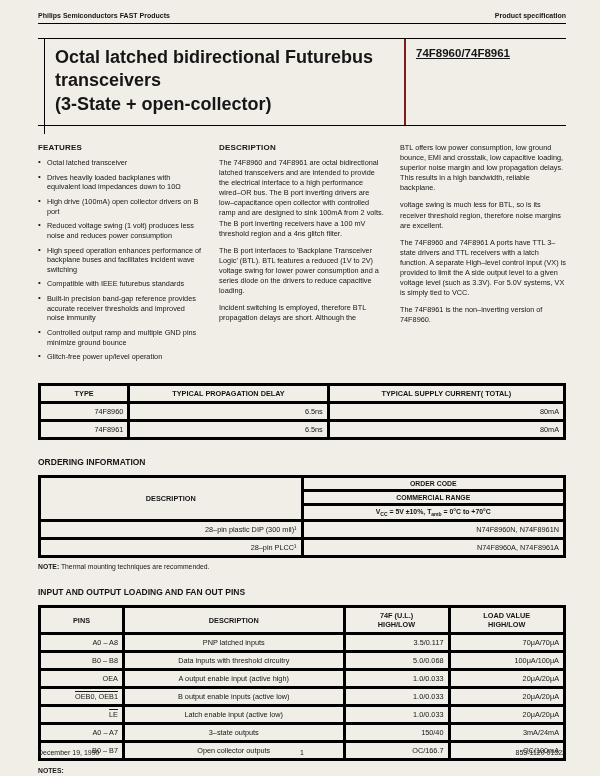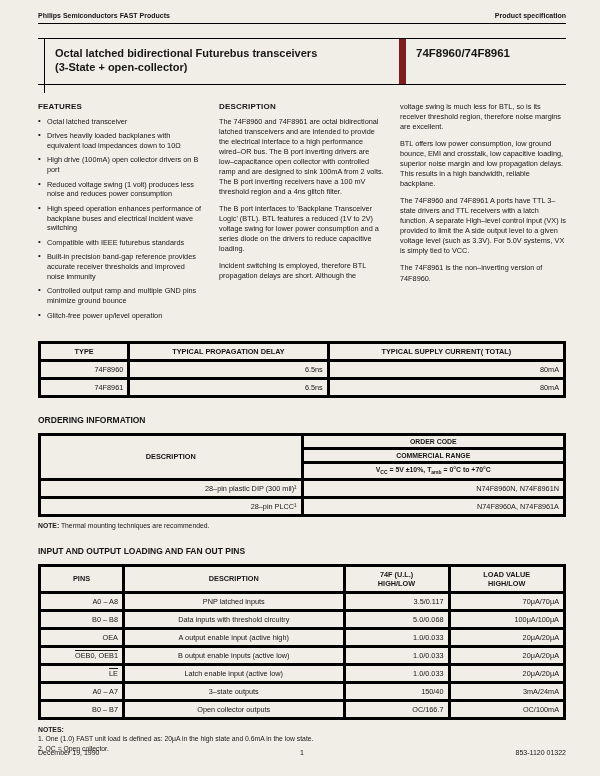--- a/index.html
+++ b/index.html
@@ -8,22 +8,22 @@
     color:#161616;font-family:"Liberation Sans",sans-serif;-webkit-font-smoothing:antialiased;
   }
   .inner{padding:12px 34px 0 38px;}
   
   .doc-header{display:flex;justify-content:space-between;font-size:7px;font-weight:bold;}
   .header-rule{border:0;border-top:1px solid #000;margin:4px 0 0 0;}
   
   .title-block{margin-top:14px;border-top:1px solid #000;border-bottom:1px solid #000;display:flex;position:relative;}
   .title-vline{position:absolute;left:6px;top:0;width:1px;height:calc(100% + 9px);background:#000;}
   .title-left{flex:1;padding:7px 8px 9px 17px;}
-  .title-text{font-size:11px;font-weight:bold;line-height:1.3;}
-  .part-cell{width:150px;border-left:7px solid #7f1d1d;padding:8px 0 0 10px;font-size:11.5px;font-weight:bold;}
+  .title-text{font-size:18px;font-weight:bold;line-height:1.3;}
+  .part-cell{width:150px;border-left:2px solid #7f1d1d;padding:8px 0 0 10px;font-size:11.5px;font-weight:bold;text-decoration:underline;}
   
   .cols{display:flex;gap:15px;margin-top:17px;}
   .col{flex:1;min-width:0;}
   .sec-heading{font-size:8px;font-weight:bold;margin:0 0 6px 0;letter-spacing:0.2px;}
   ul.features{list-style:none;margin:0;padding:0;font-size:7.3px;line-height:1.32;}
   ul.features li{position:relative;padding-left:9px;margin-bottom:5px;}
   ul.features li::before{content:"\2022";position:absolute;left:0;top:-1px;font-size:8px;}
   .col p{font-size:7.3px;line-height:1.38;margin:0 0 7px 0;}
   
   table.tbl{width:100%;border-collapse:collapse;table-layout:fixed;}
@@ -74,38 +74,38 @@
 
     <div class="cols">
 
       <div class="col">
         <div class="sec-heading">FEATURES</div>
         <ul class="features">
           <li>Octal latched transceiver</li>
           <li>Drives heavily loaded backplanes with equivalent load impedances down to 10Ω</li>
           <li>High drive (100mA) open collector drivers on B port</li>
           <li>Reduced voltage swing (1 volt) produces less noise and reduces power consumption</li>
-          <li>High speed operation enhances performance of backplane buses and electrical incident wave switching</li>
+          <li>High speed operation enhances performance of backplane buses and facilitates incident wave switching</li>
           <li>Compatible with IEEE futurebus standards</li>
           <li>Built-in precision band-gap reference provides accurate receiver thresholds and improved noise immunity</li>
           <li>Controlled output ramp and multiple GND pins minimize ground bounce</li>
           <li>Glitch-free power up/level operation</li>
         </ul>
       </div>
 
       <div class="col">
         <div class="sec-heading">DESCRIPTION</div>
         <p>The 74F8960 and 74F8961 are octal bidirectional latched transceivers and are intended to provide the electrical interface to a high performance wired–OR bus. The B port inverting drivers are low–capacitance open collector with controlled ramp and are designed to sink 100mA from 2 volts. The B port inverting receivers have a 100 mV threshold region and a 4ns glitch filter.</p>
         <p>The B port interfaces to 'Backplane Transceiver Logic' (BTL). BTL features a reduced (1V to 2V) voltage swing for lower power consumption and a series diode on the drivers to reduce capacitive loading.</p>
         <p>Incident switching is employed, therefore BTL propagation delays are short. Although the</p>
       </div>
 
       <div class="col">
+        <p>BTL offers low power consumption, low ground bounce, EMI and crosstalk, low capacitive loading, superior noise margin and low propagation delays. This results in a high bandwidth, reliable backplane.</p>
         <p>voltage swing is much less for BTL, so is its receiver threshold region, therefore noise margins are excellent.</p>
-        <p>BTL offers low power consumption, low ground bounce, EMI and crosstalk, low capacitive loading, superior noise margin and low propagation delays. This results in a high bandwidth, reliable backplane.</p>
         <p>The 74F8960 and 74F8961 A ports have TTL 3–state drivers and TTL receivers with a latch function. A separate High–level control input (VX) is provided to limit the A side output level to a given voltage level (such as 3.3V). For 5.0V systems, VX is simply tied to VCC.</p>
         <p>The 74F8961 is the non–inverting version of 74F8960.</p>
       </div>
 
     </div>
 
     <table class="tbl type-table">
       <colgroup>
           <col style="width:17%">
           <col style="width:38%">

